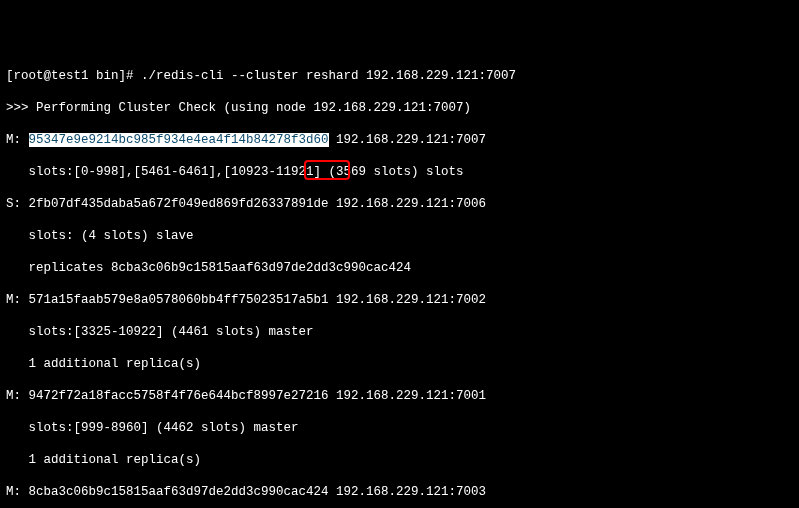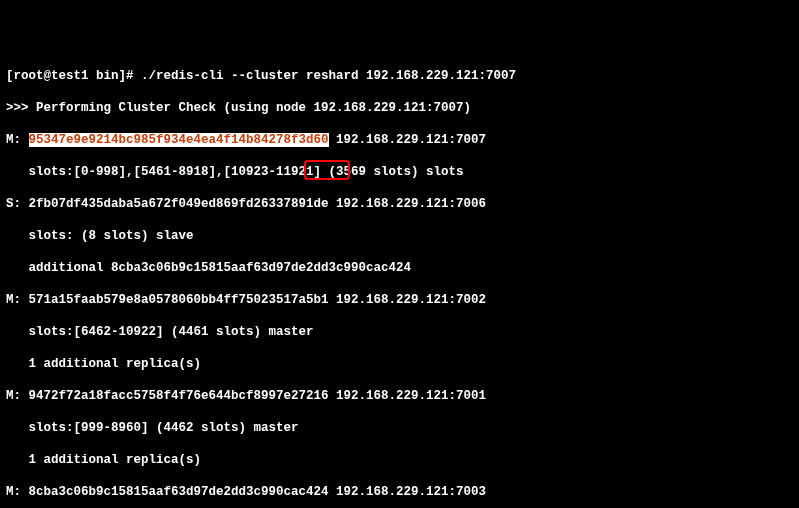--- a/index.html
+++ b/index.html
@@ -8,45 +8,45 @@
       color: #fff;
       font-family: 'Consolas', 'Courier New', monospace;
       font-size: 12.5px;
       line-height: 1.28;
       padding: 4px 6px;
       width: 799px;
       height: 508px;
       overflow: hidden;
       white-space: pre;
     }
-    .line { display: block; font-weight: bold; }
+    .line { display: block; }
     .white { color: #ffffff; }
-    .highlight { background: #ffffff; color: #c2410c; }
+    .highlight { background: #ffffff; color: #0c4a6e; }
     .rect-group { position: relative; display: inline-block; }
     .red-box {
       position: absolute;
       border: 2px solid #ff0000;
       border-radius: 4px;
       pointer-events: none;
     }
   </style>
 </head>
 <body>
 
 
 
 <span class="line white">[root@test1 bin]# ./redis-cli --cluster reshard 192.168.229.121:7007</span>
 <span class="line white">&gt;&gt;&gt; Performing Cluster Check (using node 192.168.229.121:7007)</span>
 <span class="line"><span class="white">M: </span><span class="highlight">95347e9e9214bc985f934e4ea4f14b84278f3d60</span><span class="white"> 192.168.229.121:7007</span></span>
-<span class="line white"><span class="rect-group"><span>   slots:[0-998],[5461-8918],[10923-11921] </span><span>(3569 </span><span class="red-box" style="left:298px; top:-4px; width:46px; height:20px;"></span></span><span>slots) slots</span></span>
+<span class="line white"><span class="rect-group"><span>   slots:[0-998],[5461-6461],[10923-11921] </span><span>(3569 </span><span class="red-box" style="left:298px; top:-4px; width:46px; height:20px;"></span></span><span>slots) slots</span></span>
 <span class="line white">S: 2fb07df435daba5a672f049ed869fd26337891de 192.168.229.121:7006</span>
-<span class="line white">   slots: (8 slots) slave</span>
-<span class="line white">   additional 8cba3c06b9c15815aaf63d97de2dd3c990cac424</span>
+<span class="line white">   slots: (4 slots) slave</span>
+<span class="line white">   replicates 8cba3c06b9c15815aaf63d97de2dd3c990cac424</span>
 <span class="line white">M: 571a15faab579e8a0578060bb4ff75023517a5b1 192.168.229.121:7002</span>
-<span class="line white">   slots:[6462-10922] (4461 slots) master</span>
+<span class="line white">   slots:[3325-10922] (4461 slots) master</span>
 <span class="line white">   1 additional replica(s)</span>
 <span class="line white">M: 9472f72a18facc5758f4f76e644bcf8997e27216 192.168.229.121:7001</span>
 <span class="line white">   slots:[999-8960] (4462 slots) master</span>
 <span class="line white">   1 additional replica(s)</span>
 <span class="line white">M: 8cba3c06b9c15815aaf63d97de2dd3c990cac424 192.168.229.121:7003</span>
 
 
 
 
 

